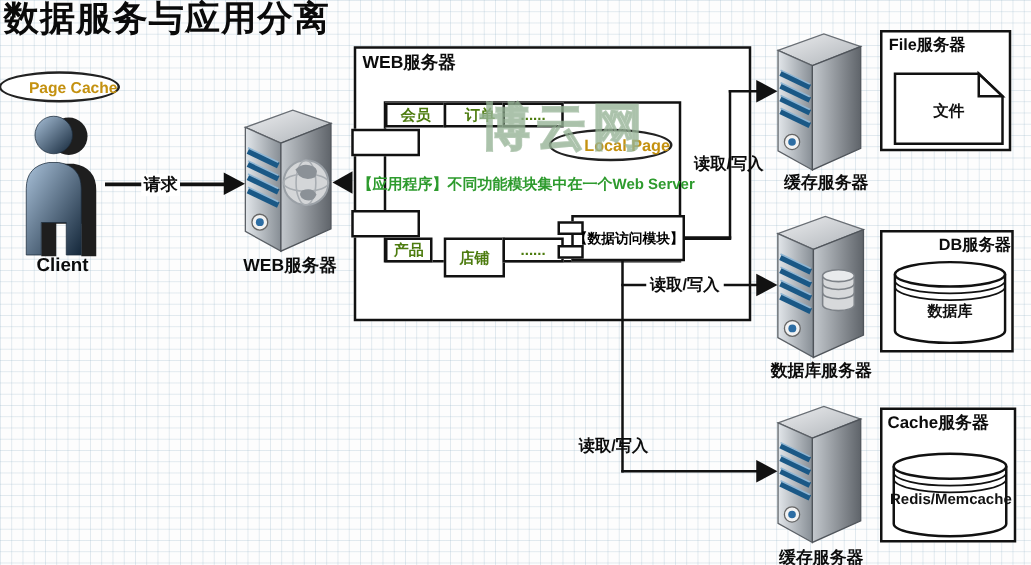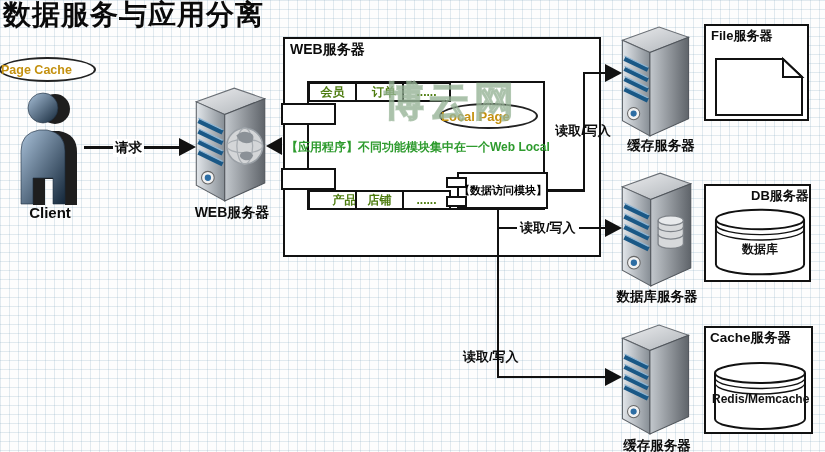--- a/index.html
+++ b/index.html
@@ -15,21 +15,21 @@
   .abs{position:absolute;}
   .line{position:absolute;background:#111;z-index:14;}
   .arrow-r{position:absolute;width:0;height:0;border-top:9px solid transparent;border-bottom:9px solid transparent;border-left:17px solid #111;z-index:14;}
   .arrow-l{position:absolute;width:0;height:0;border-top:9px solid transparent;border-bottom:9px solid transparent;border-right:16px solid #111;z-index:14;}
   .box{position:absolute;border:2px solid #111;background:#fff;box-sizing:border-box;}
   .cell{position:absolute;border:2px solid #111;background:#fff;box-sizing:border-box;
         display:flex;align-items:center;justify-content:center;
         font-size:12px;font-weight:bold;color:#4d7c0f;z-index:6;}
   .tab{position:absolute;border:2px solid #111;background:#fff;box-sizing:border-box;z-index:7;}
   .oval{position:absolute;border:2px solid #222;border-radius:50%;background:#fff;box-sizing:border-box;
-        display:flex;align-items:center;justify-content:flex-start;z-index:6;}
+        display:flex;align-items:center;justify-content:flex-end;z-index:6;}
   .caption{position:absolute;font-weight:bold;color:#0c0c0c;text-align:center;z-index:8;}
   .edge-label{position:absolute;font-weight:bold;color:#0c0c0c;font-size:13px;z-index:16;white-space:nowrap;}
   .gold{color:#c49110;}
   .green{color:#2e9b2e;}
   .boxtitle{position:absolute;font-weight:bold;font-size:13px;color:#0c0c0c;z-index:8;white-space:nowrap;}
   #watermark{position:absolute;left:384px;top:74px;font-size:40px;font-weight:900;letter-spacing:5px;
         color:rgba(160,188,160,0.34);-webkit-text-stroke:1.5px rgba(148,178,148,0.7);
         z-index:30;pointer-events:none;white-space:nowrap;}
   .cylinder-text{position:absolute;text-align:center;font-weight:bold;font-size:12px;color:#111;z-index:9;}
   svg{display:block;}
@@ -118,29 +118,29 @@
   <div class="boxtitle" style="left:290px;top:41px;font-size:14px;">WEB服务器</div>
 
   <div class="box" style="left:307px;top:81px;width:238px;height:129px;z-index:4;"></div>
   <div class="tab" style="left:281px;top:103px;width:55px;height:22px;"></div>
   <div class="tab" style="left:281px;top:168px;width:55px;height:22px;"></div>
 
   <div class="cell" style="left:308px;top:82px;width:49px;height:20px;">会员</div>
   <div class="cell" style="left:355px;top:82px;width:58px;height:20px;">订单</div>
   <div class="cell" style="left:402px;top:82px;width:49px;height:20px;">......</div>
 
-  <div class="cell" style="left:308px;top:190px;width:73px;height:20px;">产品</div>
-  <div class="cell" style="left:355px;top:190px;width:49px;height:20px;">店铺</div>
+  <div class="cell" style="left:308px;top:190px;width:38px;height:20px;">产品</div>
+  <div class="cell" style="left:355px;top:190px;width:49px;height:32px;">店铺</div>
   <div class="cell" style="left:402px;top:190px;width:49px;height:20px;">......</div>
 
   <div class="oval" style="left:439px;top:103px;width:99px;height:26px;">
     <span class="gold" style="font-weight:bold;font-size:13px;">Local Page</span>
   </div>
 
-  <div class="abs green" style="left:286px;top:139px;font-size:12px;font-weight:bold;white-space:nowrap;z-index:8;">【应用程序】不同功能模块集中在一个Web Local</div>
+  <div class="abs green" style="left:286px;top:139px;font-size:12px;font-weight:bold;white-space:nowrap;z-index:8;">【应用程序】不同功能模块集中在一个Web Server</div>
 
   <div class="box" style="left:457px;top:172px;width:91px;height:37px;z-index:6;"></div>
   <div class="tab" style="left:446px;top:177px;width:21px;height:11px;z-index:7;"></div>
   <div class="tab" style="left:446px;top:196px;width:21px;height:11px;z-index:7;"></div>
   <div class="abs" style="left:459px;top:183px;width:88px;text-align:center;font-size:11px;font-weight:bold;z-index:8;white-space:nowrap;">【数据访问模块】</div>
 
   <div class="line" style="left:548px;top:189px;width:37px;height:2.5px;"></div>
   <div class="line" style="left:582.5px;top:72px;width:2.5px;height:119px;"></div>
   <div class="line" style="left:583px;top:71.5px;width:25px;height:2.5px;"></div>
   <div class="arrow-r" style="left:605px;top:64px;"></div>
@@ -175,20 +175,21 @@
     <circle cx="15" cy="88" r="3" fill="#2d6da3"></circle>
   </svg>
   <div class="caption" style="left:613px;top:137px;width:96px;font-size:13.5px;">缓存服务器</div>
 
   <div class="box" style="left:704px;top:24px;width:105px;height:97px;"></div>
   <div class="boxtitle" style="left:711px;top:27px;">File服务器</div>
   <svg class="abs" style="left:713px;top:56px;z-index:8;" width="92" height="62" viewBox="0 0 92 62">
     <path d="M3,3 H70 L89,21 V59 H3 Z" fill="#fff" stroke="#111" stroke-width="2"></path>
     <path d="M70,3 V21 H89 Z" fill="#fff" stroke="#111" stroke-width="2"></path>
   </svg>
+  <div class="cylinder-text" style="left:713px;top:81px;width:92px;font-size:12.5px;">文件</div>
 
   <svg class="abs" style="left:618px;top:170px;" width="76" height="118" viewBox="0 0 72 112">
     <polygon points="4,16 40,3 69,13 31,28" fill="url(#g-top)" stroke="#6a6f75" stroke-width="1"></polygon>
     <polygon points="4,16 31,28 31,110 4,95" fill="url(#g-left)" stroke="#5c6167" stroke-width="1"></polygon>
     <polygon points="31,28 69,13 69,93 31,110" fill="url(#g-right)" stroke="#4f545a" stroke-width="1"></polygon>
     <g stroke="#1a5886" stroke-width="4.5">
       <line x1="6" y1="34" x2="29" y2="45"></line>
         <line x1="6" y1="44" x2="29" y2="55"></line>
       <line x1="6" y1="54" x2="29" y2="65"></line>
         <line x1="6" y1="64" x2="29" y2="75"></line>

